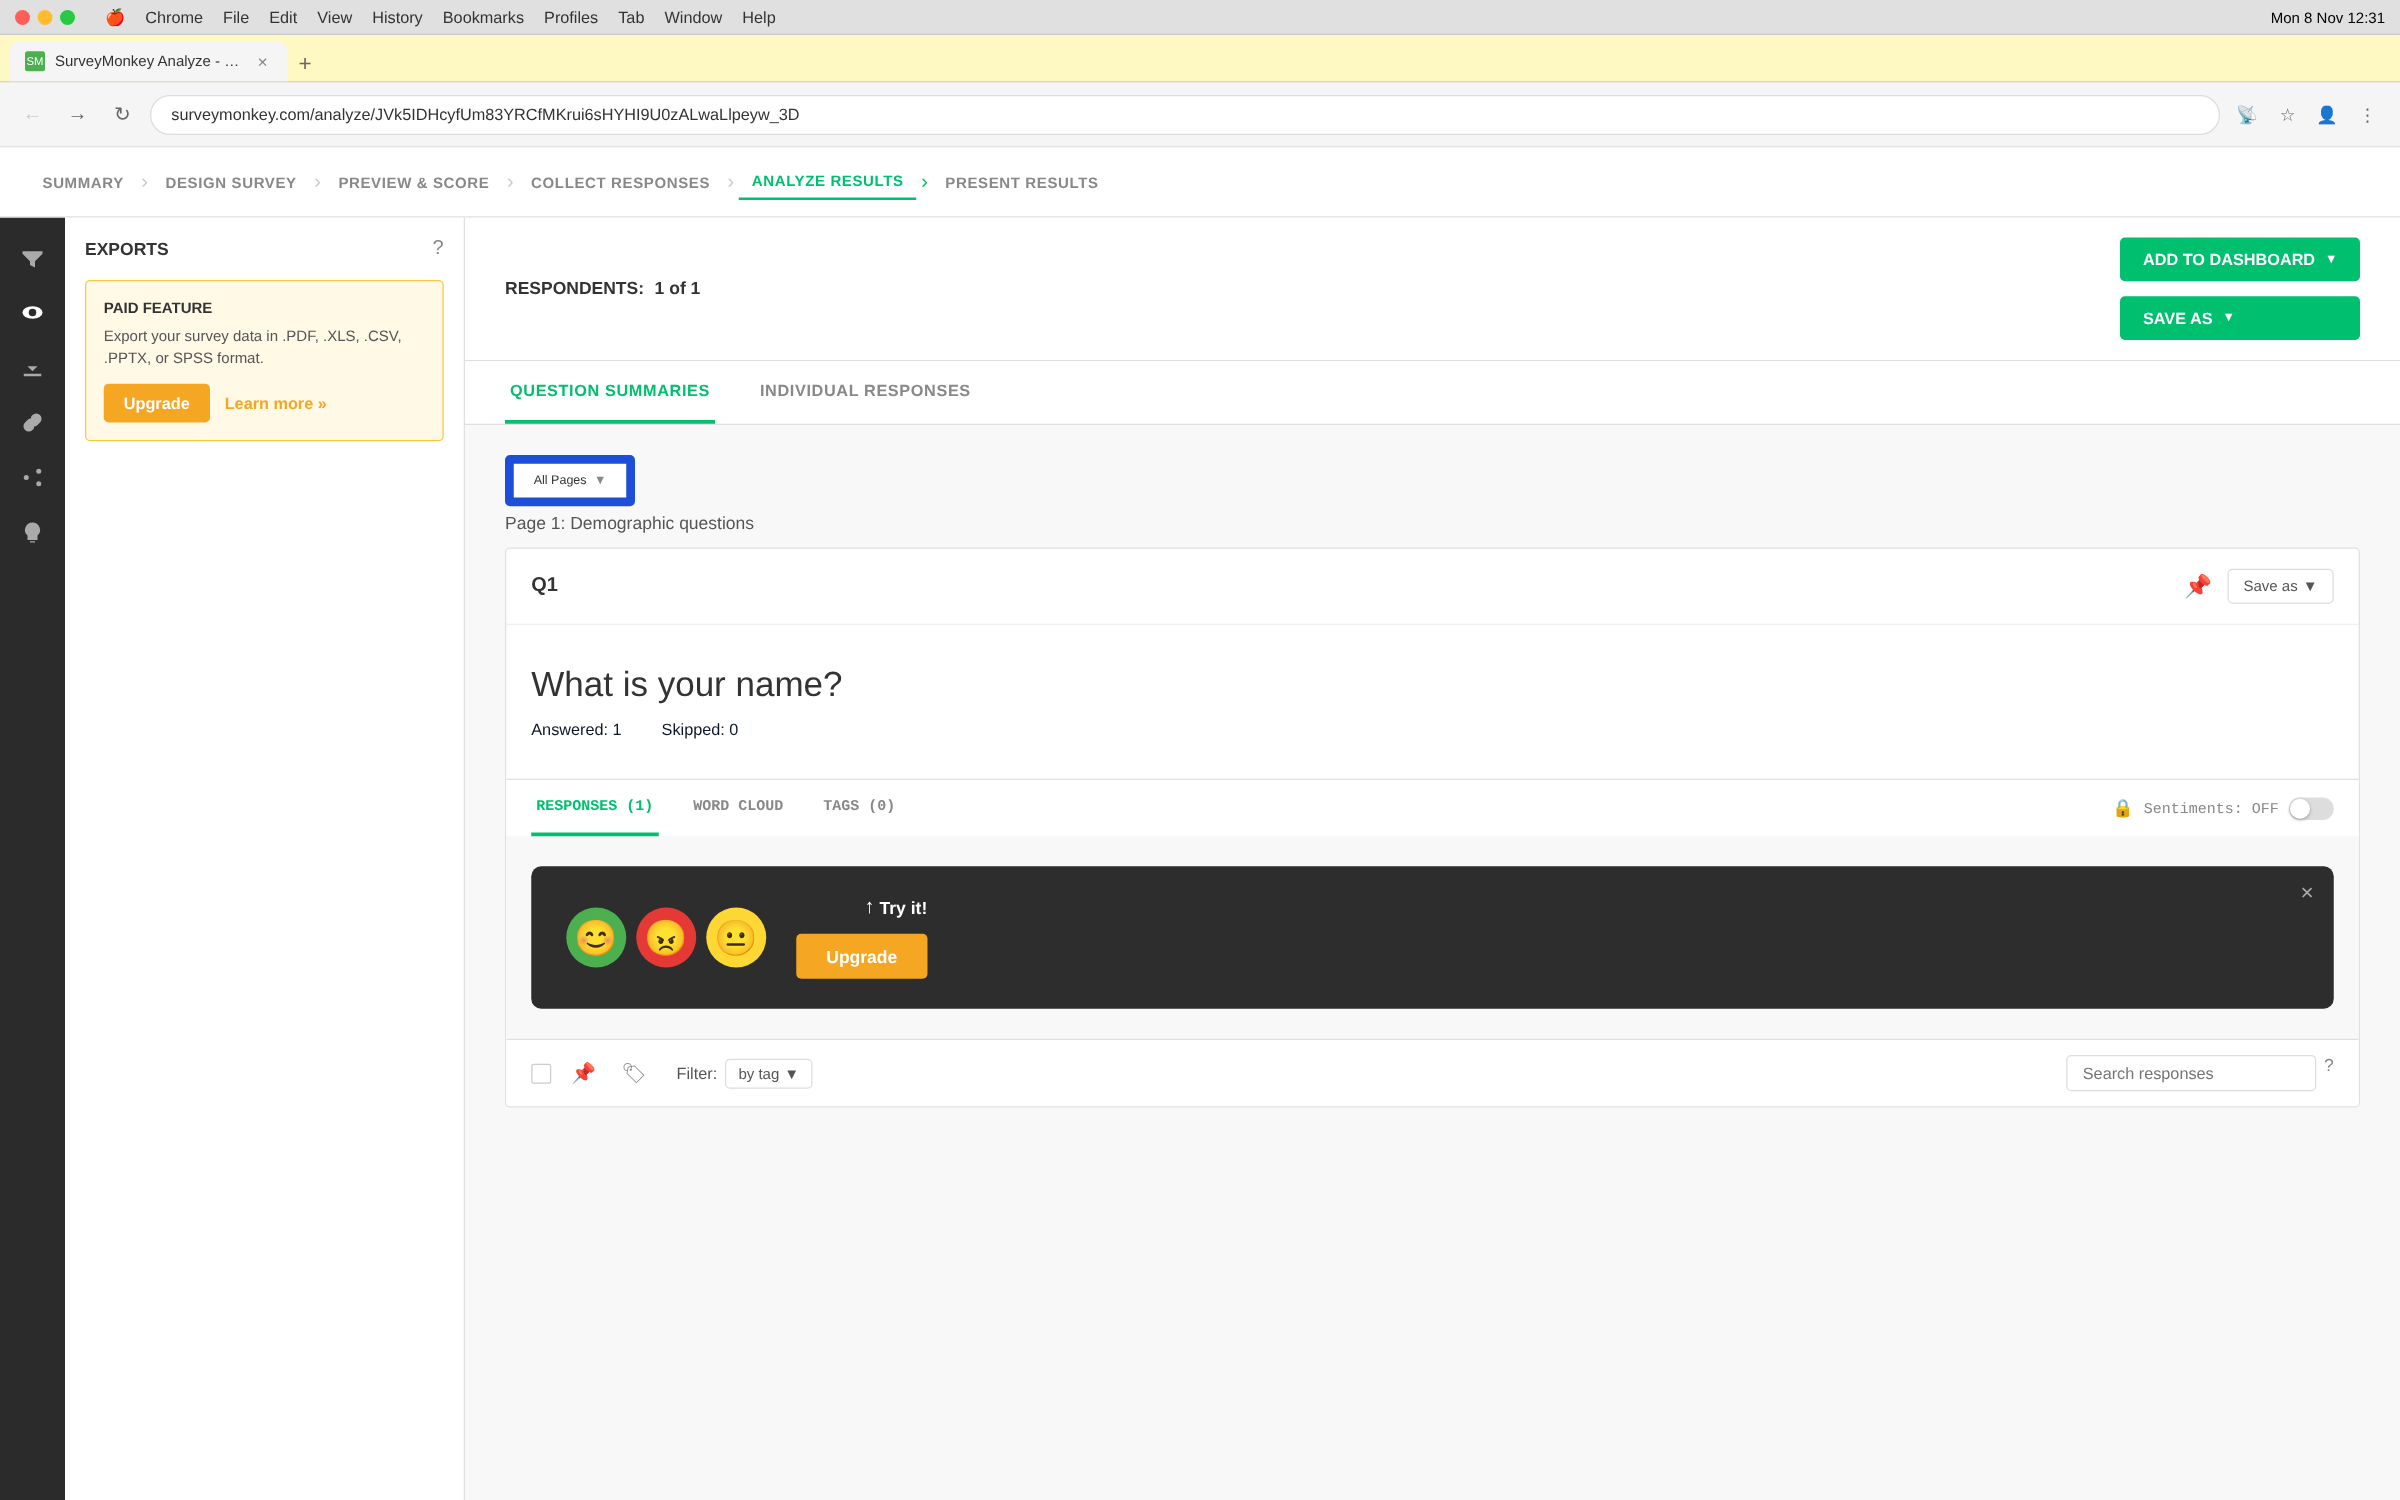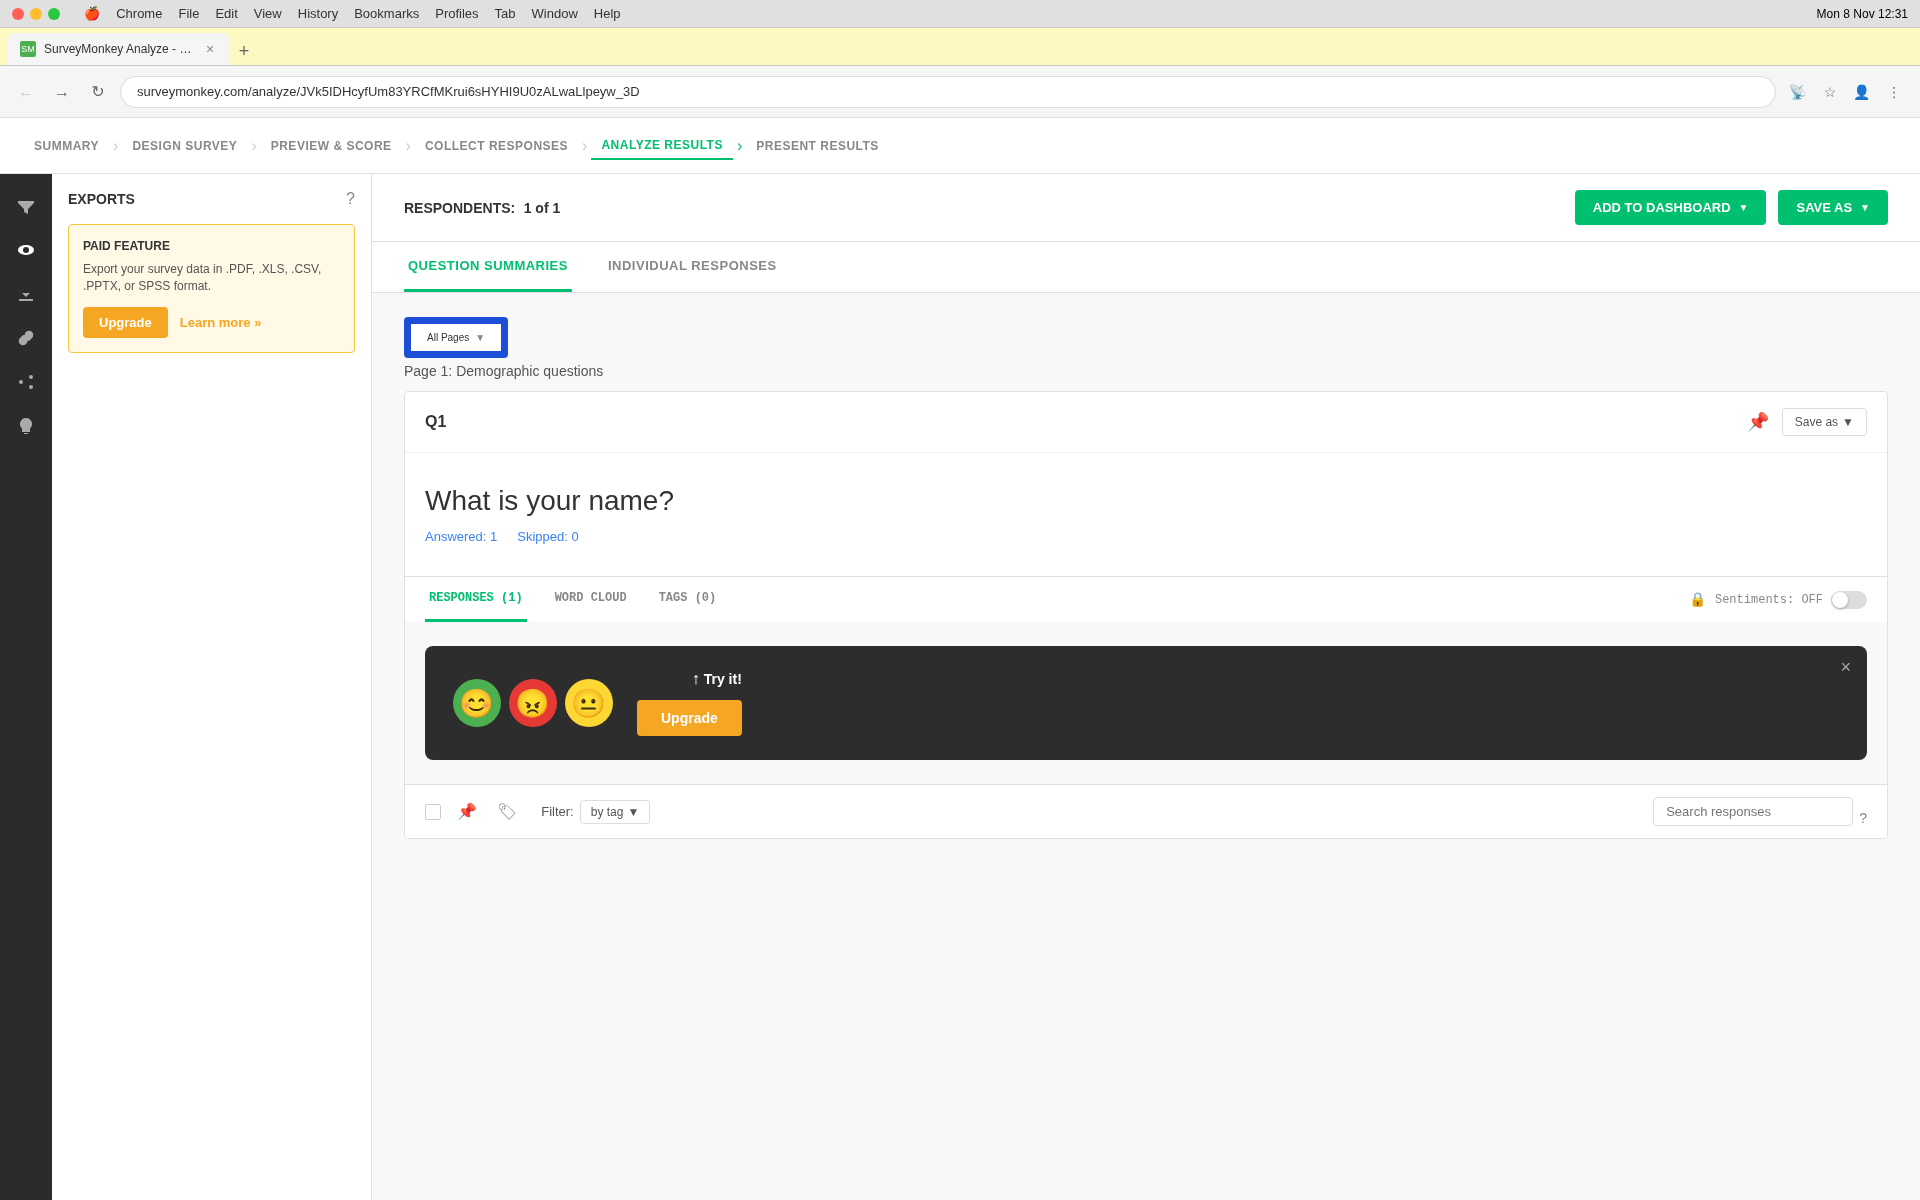--- a/index.html
+++ b/index.html
@@ -180,21 +180,21 @@
 
     
     .content-header {
       background: white;
       padding: 16px 32px;
       display: flex;
       align-items: center;
       justify-content: space-between;
       border-bottom: 1px solid #e0e0e0;
     }
-    .header-actions { display: flex; gap: 12px; }
+    .header-actions { display: flex; gap: 12px; flex-direction: column; }
 
     .add-dashboard-btn {
       background: #00bf6f;
       color: white;
       border: none;
       padding: 10px 18px;
       border-radius: 4px;
       font-size: 13px;
       font-weight: 700;
       cursor: pointer;
@@ -285,21 +285,21 @@
       border-radius: 4px;
       font-size: 12px;
       cursor: pointer;
       display: flex;
       align-items: center;
       gap: 4px;
     }
 
     .question-body { padding: 32px 20px; }
     .question-text { font-size: 28px; color: #333; font-weight: 400; margin-bottom: 12px; }
-    .question-stats { display: flex; gap: 20px; font-size: 13px; color: #3b82f6; align-items: flex-end; }
+    .question-stats { display: flex; gap: 32px; font-size: 13px; color: #0f172a; align-items: flex-end; }
 
     
     .response-tabs {
       display: flex;
       align-items: center;
       padding: 0 20px;
       border-top: 1px solid #e0e0e0;
       gap: 24px;
       background: white;
       font-family: Liberation Mono, monospace;
@@ -425,21 +425,21 @@
       align-items: center;
       gap: 12px;
     }
     .checkbox-empty { width: 16px; height: 16px; border: 1px solid #ccc; border-radius: 2px; }
     .toolbar-icon { color: #888; font-size: 16px; cursor: pointer; padding: 4px; }
     .filter-section { display: flex; align-items: center; gap: 6px; color: #555; font-size: 13px; margin-left: 8px; }
     .by-tag-btn { border: 1px solid #ddd; padding: 4px 10px; border-radius: 4px; font-size: 12px; color: #555; cursor: pointer; display: flex; align-items: center; gap: 4px; }
     .search-responses {
       margin-left: auto;
       display: flex;
-      align-items: flex-end;
+      align-items: flex-start;
       gap: 6px;
     }
     .search-input-box {
       border: 1px solid #ddd;
       border-radius: 4px;
       padding: 6px 12px;
       font-size: 13px;
       color: #999;
       width: 200px;
     }

